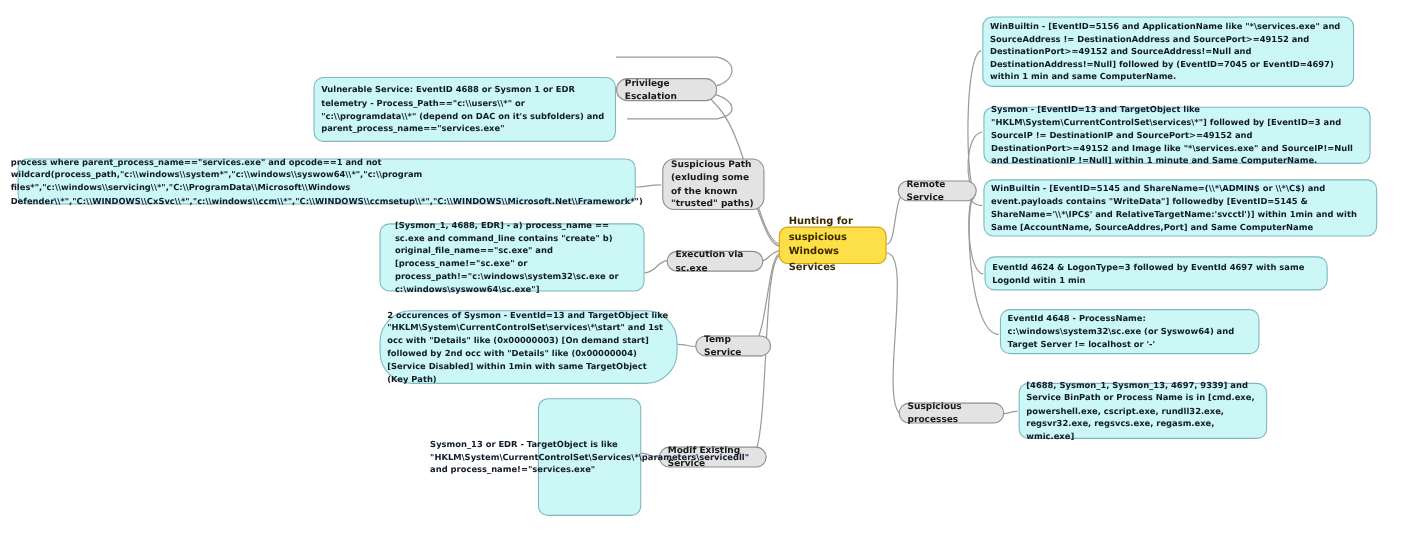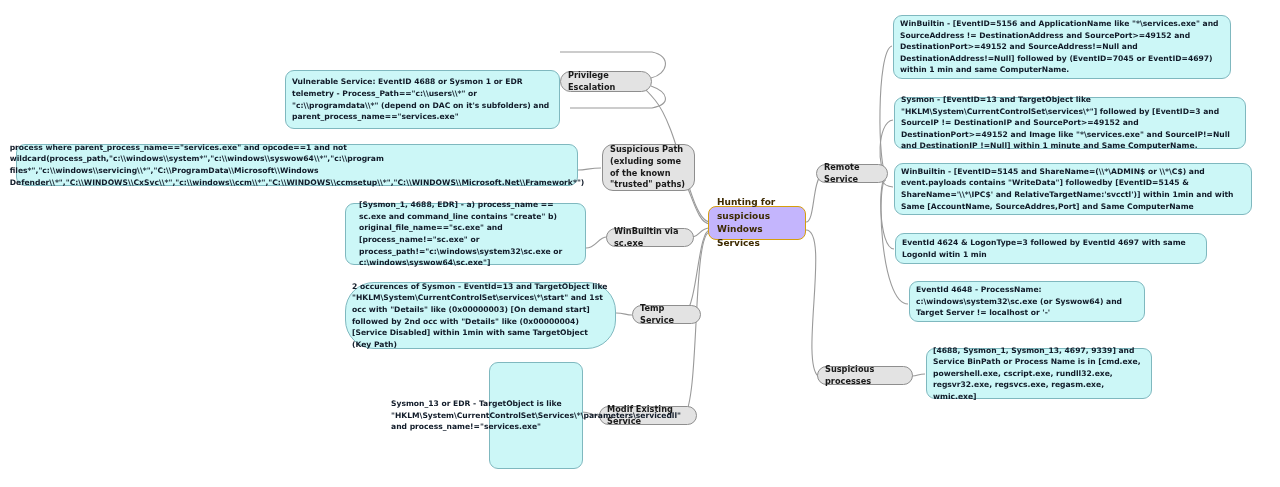--- a/index.html
+++ b/index.html
@@ -55,21 +55,21 @@
     border: 1px solid #8e8e8e;
     border-radius: 11px;
     font-size: 8.2px;
     font-weight: bold;
     line-height: 1.45;
     padding: 3px 7px;
     color: #1a1a1a;
   }
   
   .root {
-    background: #c4b5fd;
+    background: #fde047;
     border: 1px solid #d69f0d;
     border-radius: 8px;
     font-size: 9px;
     font-weight: bold;
     line-height: 1.5;
     padding: 5px 8px;
     color: #3d2a00;
   }
 </style>
 </head>
@@ -107,21 +107,21 @@
 
     <path d="M912 376 C 918 376, 918 374, 925 374"></path>
   </svg>
 
   <div class="node root" style="left:708px; top:206px; width:98px; height:34px;">Hunting for suspicious Windows Services</div>
 
   <div class="node cat" style="left:560px; top:71px; width:92px; height:21px;">Privilege Escalation</div>
 
   <div class="node cat" style="left:602px; top:144px; width:93px; height:47px;">Suspicious Path (exluding some of the known "trusted" paths)</div>
 
-  <div class="node cat" style="left:606px; top:228px; width:88px; height:19px;">WinBuiltin via sc.exe</div>
+  <div class="node cat" style="left:606px; top:228px; width:88px; height:19px;">Execution via sc.exe</div>
 
   <div class="node cat" style="left:632px; top:305px; width:69px; height:19px;">Temp Service</div>
 
   <div class="node cat" style="left:599px; top:406px; width:98px; height:19px;">Modif Existing Service</div>
 
   <div class="node cat" style="left:816px; top:164px; width:72px; height:19px;">Remote Service</div>
 
   <div class="node cat" style="left:817px; top:366px; width:96px; height:19px;">Suspicious processes</div>
 
   <div class="node leaf" style="left:285px; top:30px; width:275px; height:59px;margin-top:40px;">Vulnerable Service: EventID 4688 or Sysmon 1 or EDR telemetry - Process_Path=="c:\\users\\*" or "c:\\programdata\\*" (depend on DAC on it's subfolders) and parent_process_name=="services.exe"</div>

